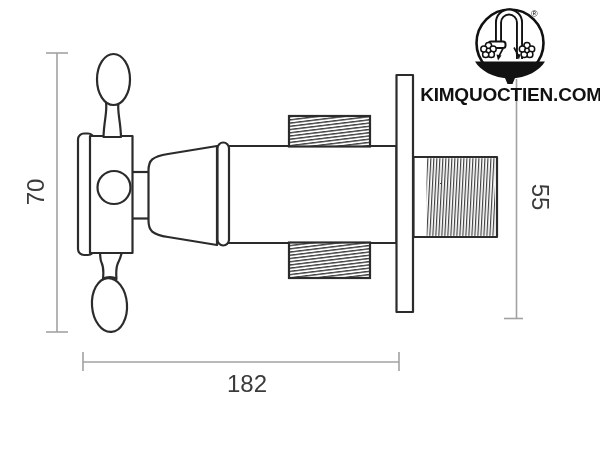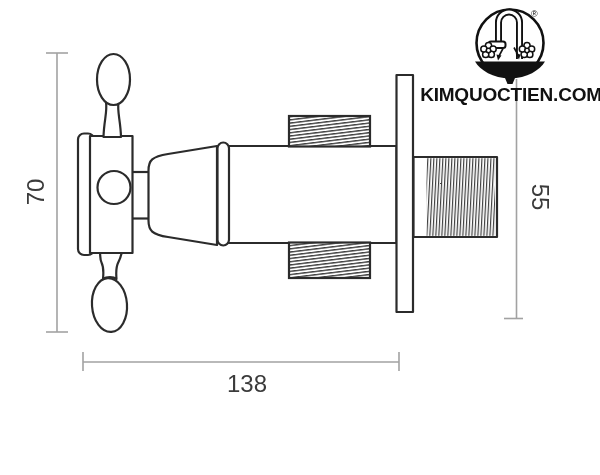--- a/index.html
+++ b/index.html
@@ -132,16 +132,16 @@
         <circle cx="529.8" cy="54.4" r="3.1"></circle>
         <circle cx="524.2" cy="54.4" r="3.1"></circle>
         <circle cx="522.4" cy="49" r="3.1"></circle>
         <circle cx="527" cy="50.5" r="2.2"></circle>
       </g>
     </g>
   </svg>
 
   <div class="dim dim-70">70</div>
   <div class="dim dim-55">55</div>
-  <div class="dim dim-105">138</div>
+  <div class="dim dim-105">182</div>
   <div class="brand">KIMQUOCTIEN.COM</div>
   <div class="reg">®</div>
 </div>
 
 </body></html>

